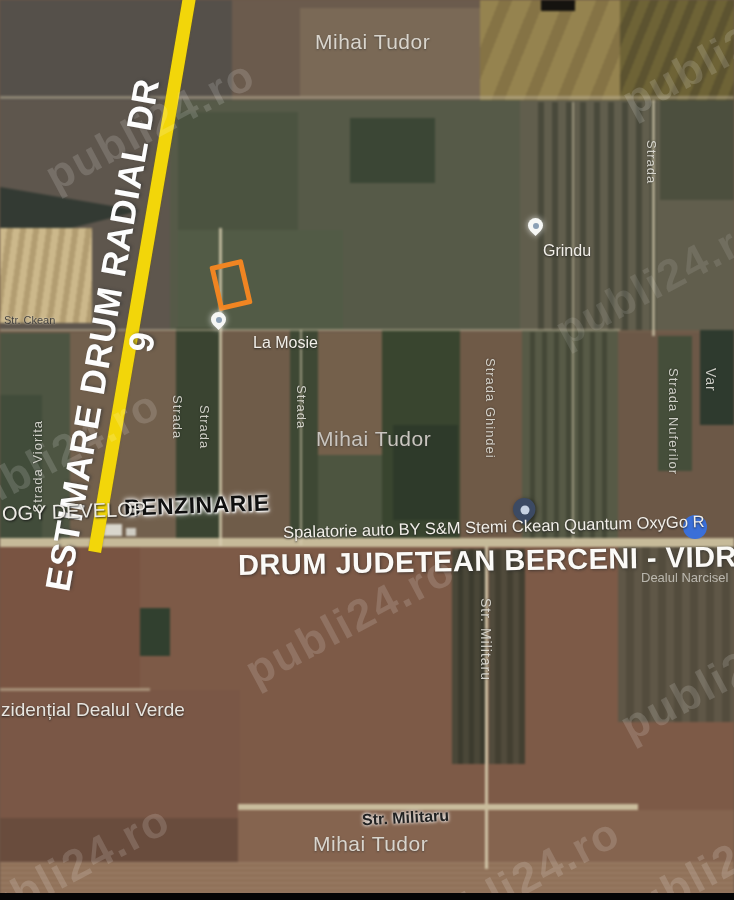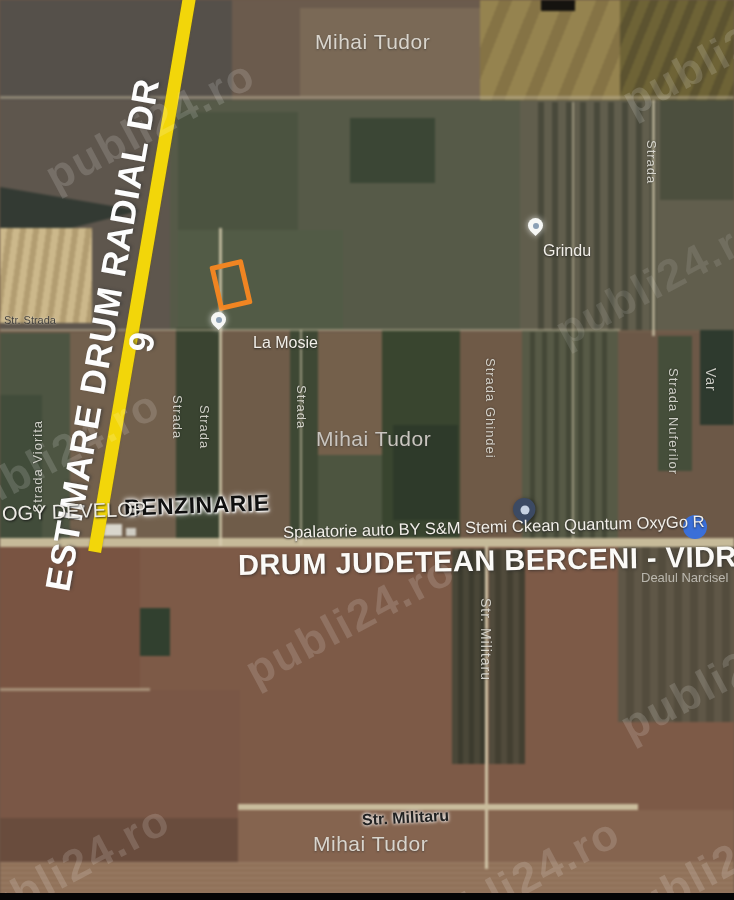--- a/index.html
+++ b/index.html
@@ -127,27 +127,28 @@
 
   <div class="lbl poi-white" style="left:283px;top:523px;font-size:16.5px;transform:rotate(-1.5deg);transform-origin:left center;z-index:10;">Spalatorie auto BY S&amp;M Stemi Ckean Quantum OxyGo R</div>
 
   <div class="lbl" style="left:641px;top:570px;font-size:13px;color:rgba(250,250,245,.6);filter:blur(.5px);z-index:9;">Dealul Narcisel</div>
 
   <div class="lbl big-road" style="left:238px;top:549px;font-size:29px;letter-spacing:.5px;transform:rotate(-1deg);transform-origin:left center;">DRUM JUDETEAN BERCENI - VIDRA</div>
 
   <div class="lbl poi-white" style="left:2px;top:500px;font-size:20px;transform:rotate(-2deg);color:#eceae4;
               text-shadow:1px 1px 2px rgba(20,20,20,.9);">OGY DEVELOP</div>
 
+  <div class="lbl poi-white" style="left:1px;top:699px;font-size:19px;color:#e8e5df;">zidențial Dealul Verde</div>
 
   <div class="lbl street-dark" style="left:362px;top:809px;font-size:16px;font-weight:bold;transform:rotate(-3deg);">Str. Militaru</div>
 
   <div class="lbl soft-white" style="left:313px;top:832px;font-size:21px;letter-spacing:.5px;">Mihai Tudor</div>
 
   <div class="lbl" style="left:4px;top:314px;font-size:11px;color:rgba(45,45,45,.85);filter:blur(.6px);
-              text-shadow:0 0 2px rgba(255,255,255,.6);">Str. Strada</div>
+              text-shadow:0 0 2px rgba(255,255,255,.6);">Str. Ckean</div>
 
   <div class="vlbl" style="left:30px;top:420px;transform:rotate(180deg);">Strada Viorita</div>
   <div class="vlbl" style="left:170px;top:395px;">Strada</div>
   <div class="vlbl" style="left:197px;top:405px;">Strada</div>
   <div class="vlbl" style="left:294px;top:385px;">Strada</div>
   <div class="vlbl" style="left:483px;top:358px;">Strada Ghindei</div>
   <div class="vlbl" style="left:644px;top:140px;">Strada</div>
   <div class="vlbl" style="left:666px;top:368px;">Strada Nuferilor</div>
   <div class="vlbl" style="left:478px;top:598px;font-size:14px;">Str. Militaru</div>
   <div class="vlbl" style="left:703px;top:368px;font-size:14px;">Var</div>

